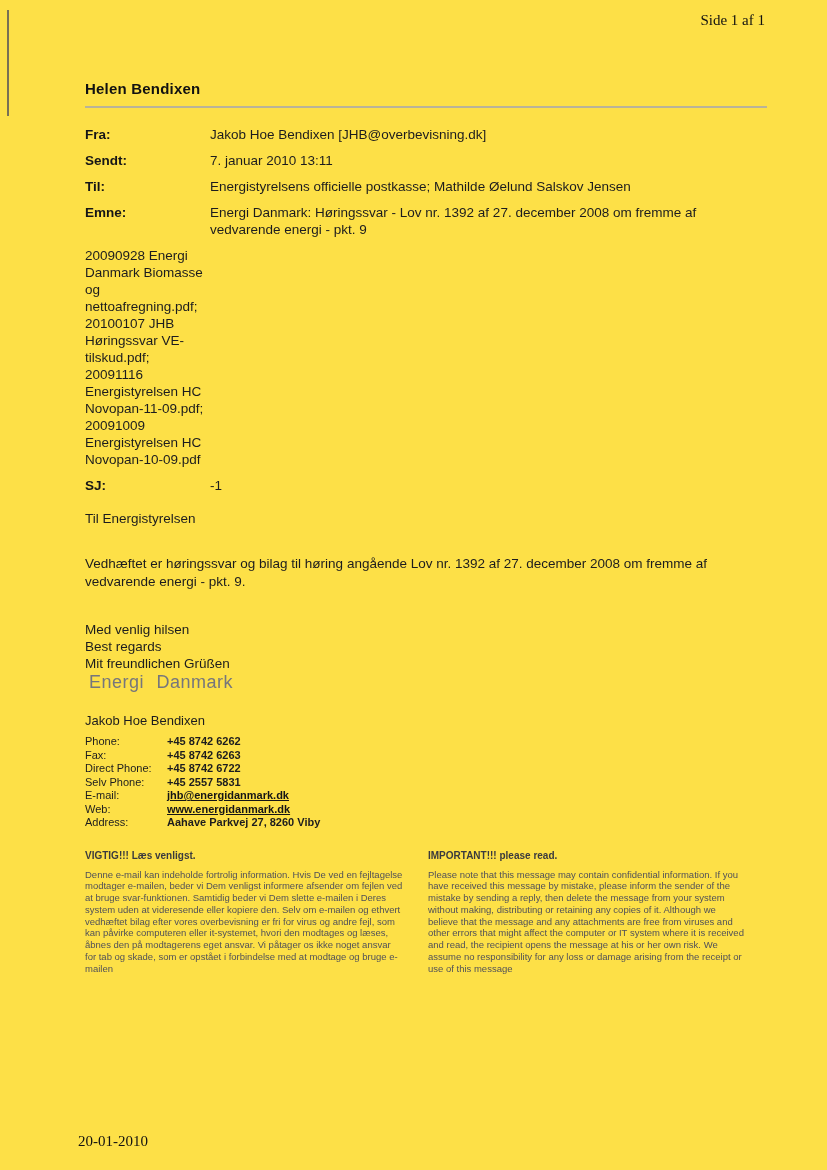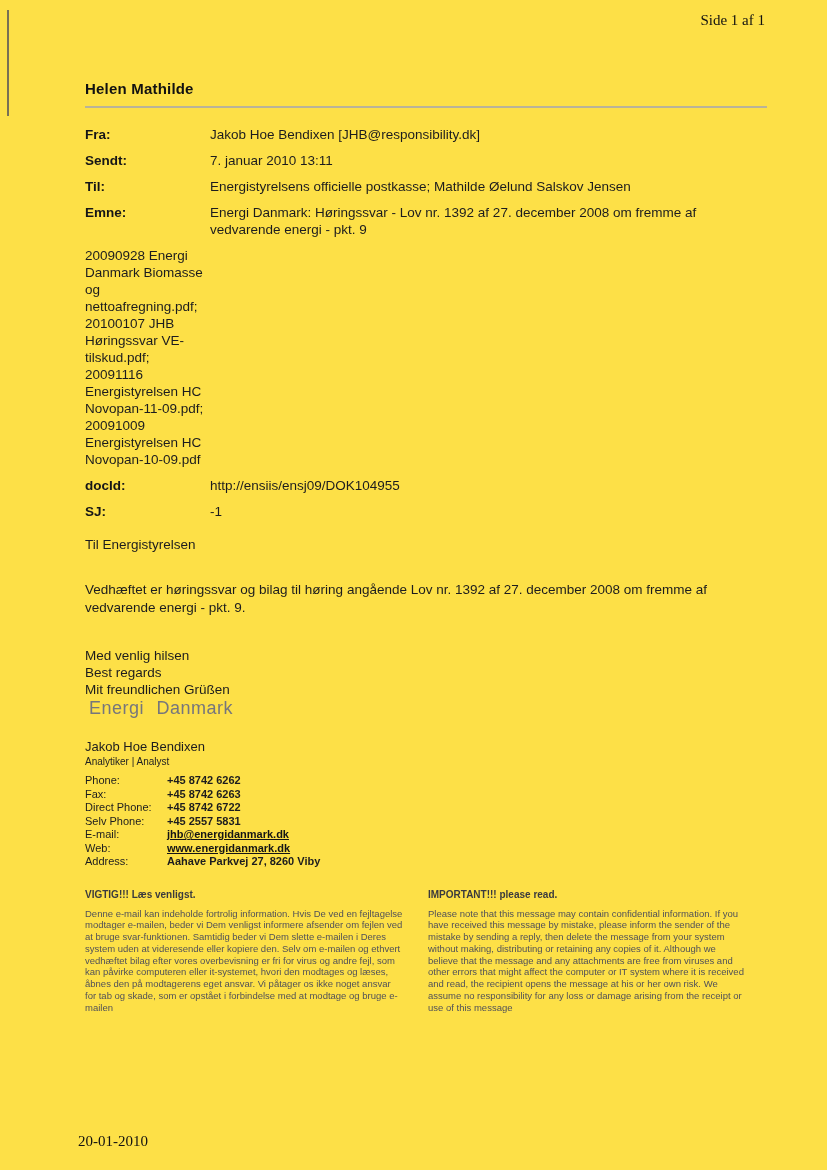--- a/index.html
+++ b/index.html
@@ -82,67 +82,62 @@
 <body>
 
 <div class="page">
 
   <div class="scan-artifact"></div>
 
   <div class="page-number">Side 1 af 1</div>
 
   <div class="content">
 
-    <div class="recipient">Helen Mathilde</div>
+    <div class="recipient">Helen Bendixen</div>
     <hr class="header-rule">
 
     <div class="fields">
       <div class="row">
         <div class="flabel">Fra:</div>
-        <div class="fvalue">Jakob Hoe Bendixen [JHB@responsibility.dk]</div>
+        <div class="fvalue">Jakob Hoe Bendixen [JHB@overbevisning.dk]</div>
       </div>
       <div class="row">
         <div class="flabel">Sendt:</div>
         <div class="fvalue">7. januar 2010 13:11</div>
       </div>
       <div class="row">
         <div class="flabel">Til:</div>
         <div class="fvalue">Energistyrelsens officielle postkasse; Mathilde Øelund Salskov Jensen</div>
       </div>
       <div class="row">
         <div class="flabel">Emne:</div>
         <div class="fvalue">Energi Danmark: Høringssvar - Lov nr. 1392 af 27. december 2008 om fremme af vedvarende energi - pkt. 9</div>
       </div>
       <div class="row">
         <div class="fvalue">20090928 Energi Danmark Biomasse og nettoafregning.pdf; 20100107 JHB Høringssvar VE- tilskud.pdf; 20091116 Energistyrelsen HC Novopan-11-09.pdf; 20091009 Energistyrelsen HC Novopan-10-09.pdf</div>
-      </div>
-      <div class="row">
-        <div class="flabel">docId:</div>
-        <div class="fvalue">http://ensiis/ensj09/DOK104955</div>
       </div>
       <div class="row">
         <div class="flabel">SJ:</div>
         <div class="fvalue">-1</div>
       </div>
     </div>
 
     <div class="greeting">Til Energistyrelsen</div>
 
     <div class="paragraph">Vedhæftet er høringssvar og bilag til høring angående  Lov nr. 1392 af 27. december 2008 om fremme af vedvarende energi - pkt. 9.</div>
 
     <div class="closing">
       <span>Med venlig hilsen</span>
       <span>Best regards</span>
       <span>Mit freundlichen Grüßen</span>
     </div>
 
     <div class="logo">Energi Danmark</div>
 
     <div class="sig-name">Jakob Hoe Bendixen</div>
-    <div class="sig-title">Analytiker | Analyst</div>
 
     <div class="contacts">
       <div class="crow">
         <div class="clabel">Phone:</div>
         <div class="cvalue">+45 8742 6262</div>
       </div>
       <div class="crow">
         <div class="clabel">Fax:</div>
         <div class="cvalue">+45 8742 6263</div>
       </div>

